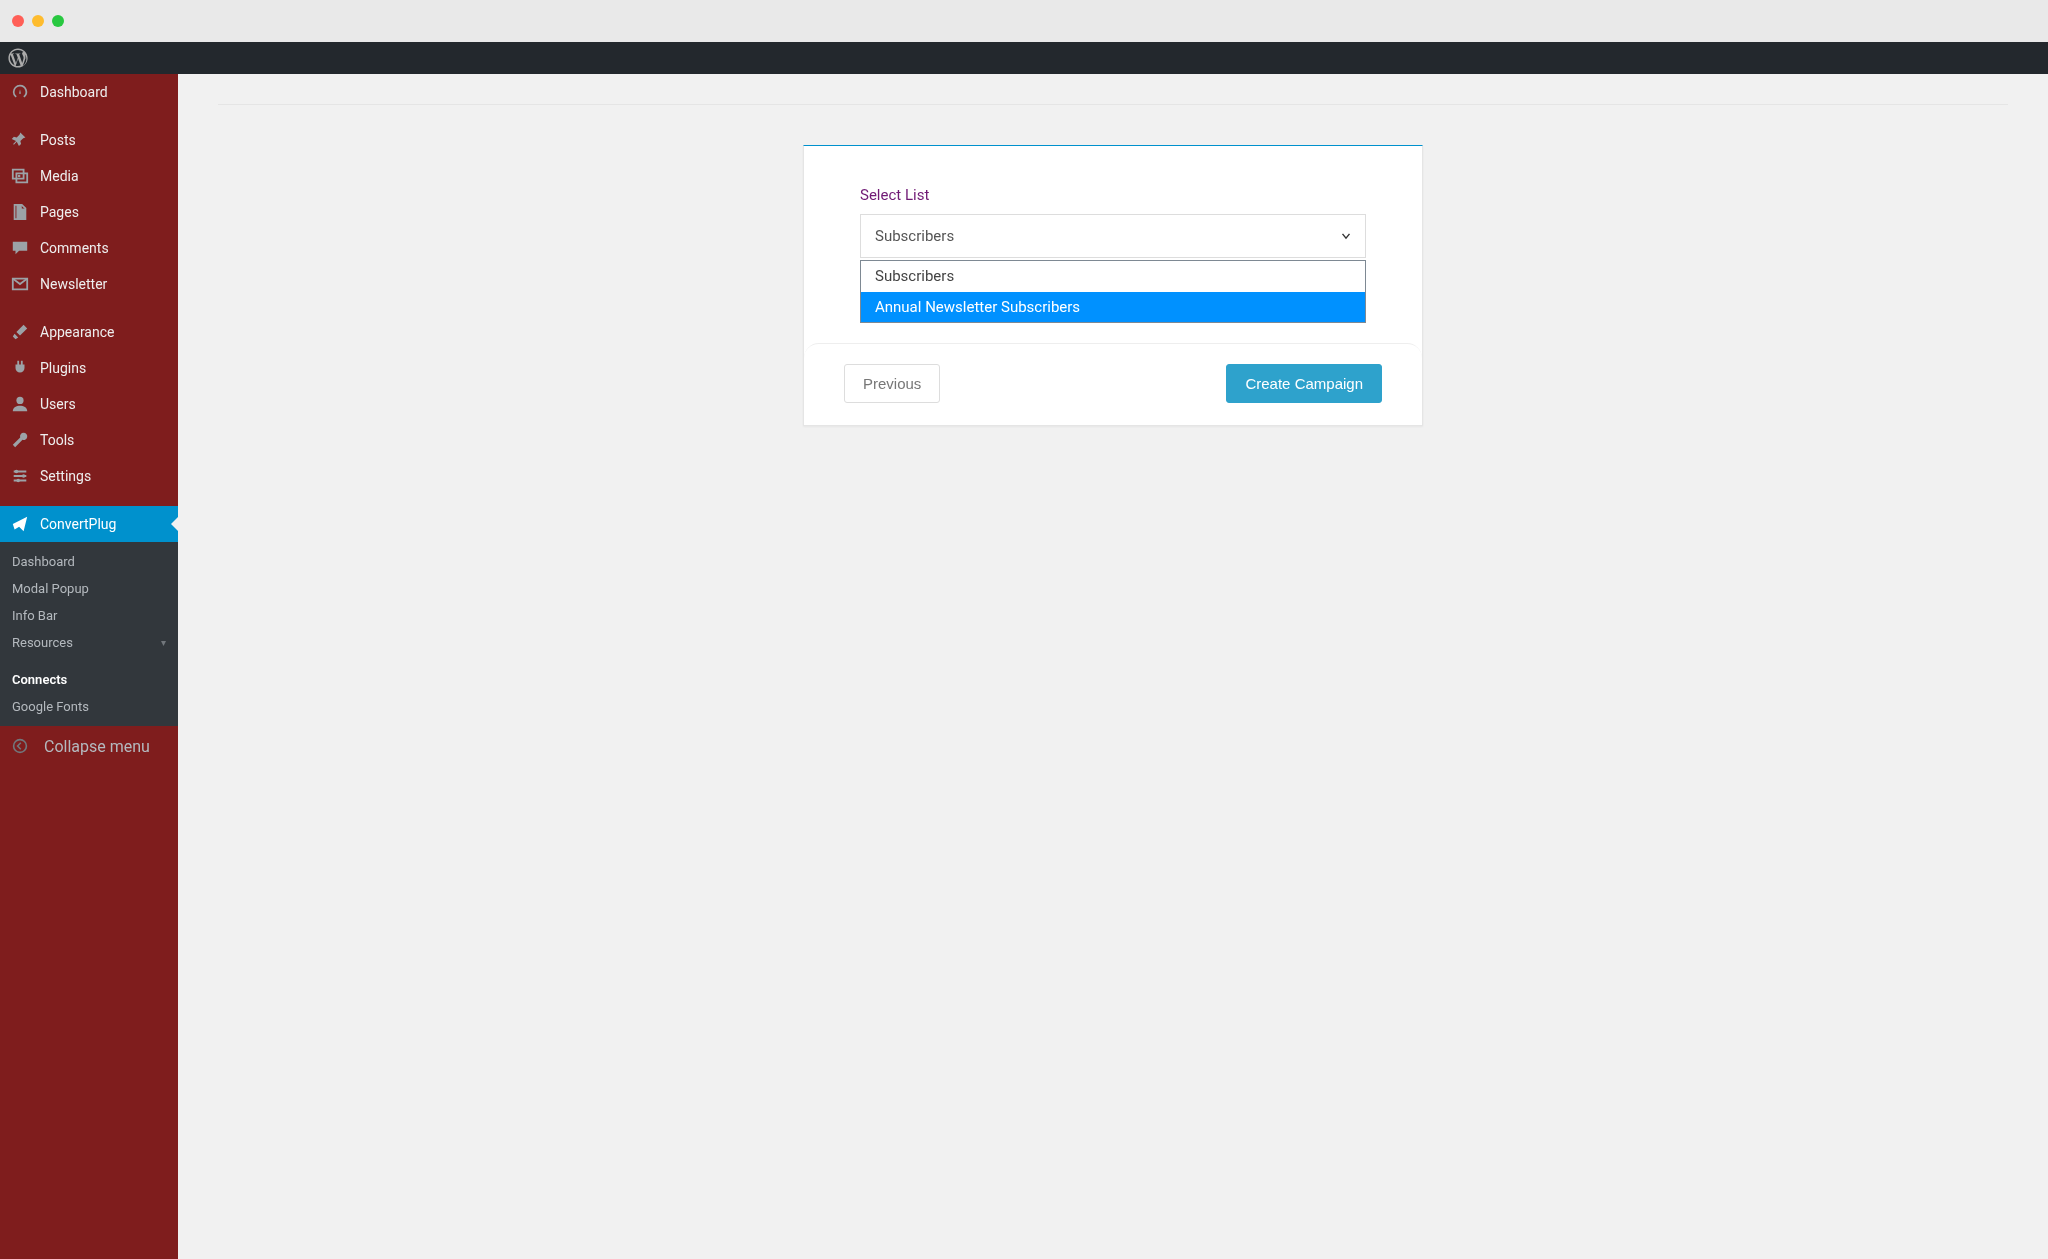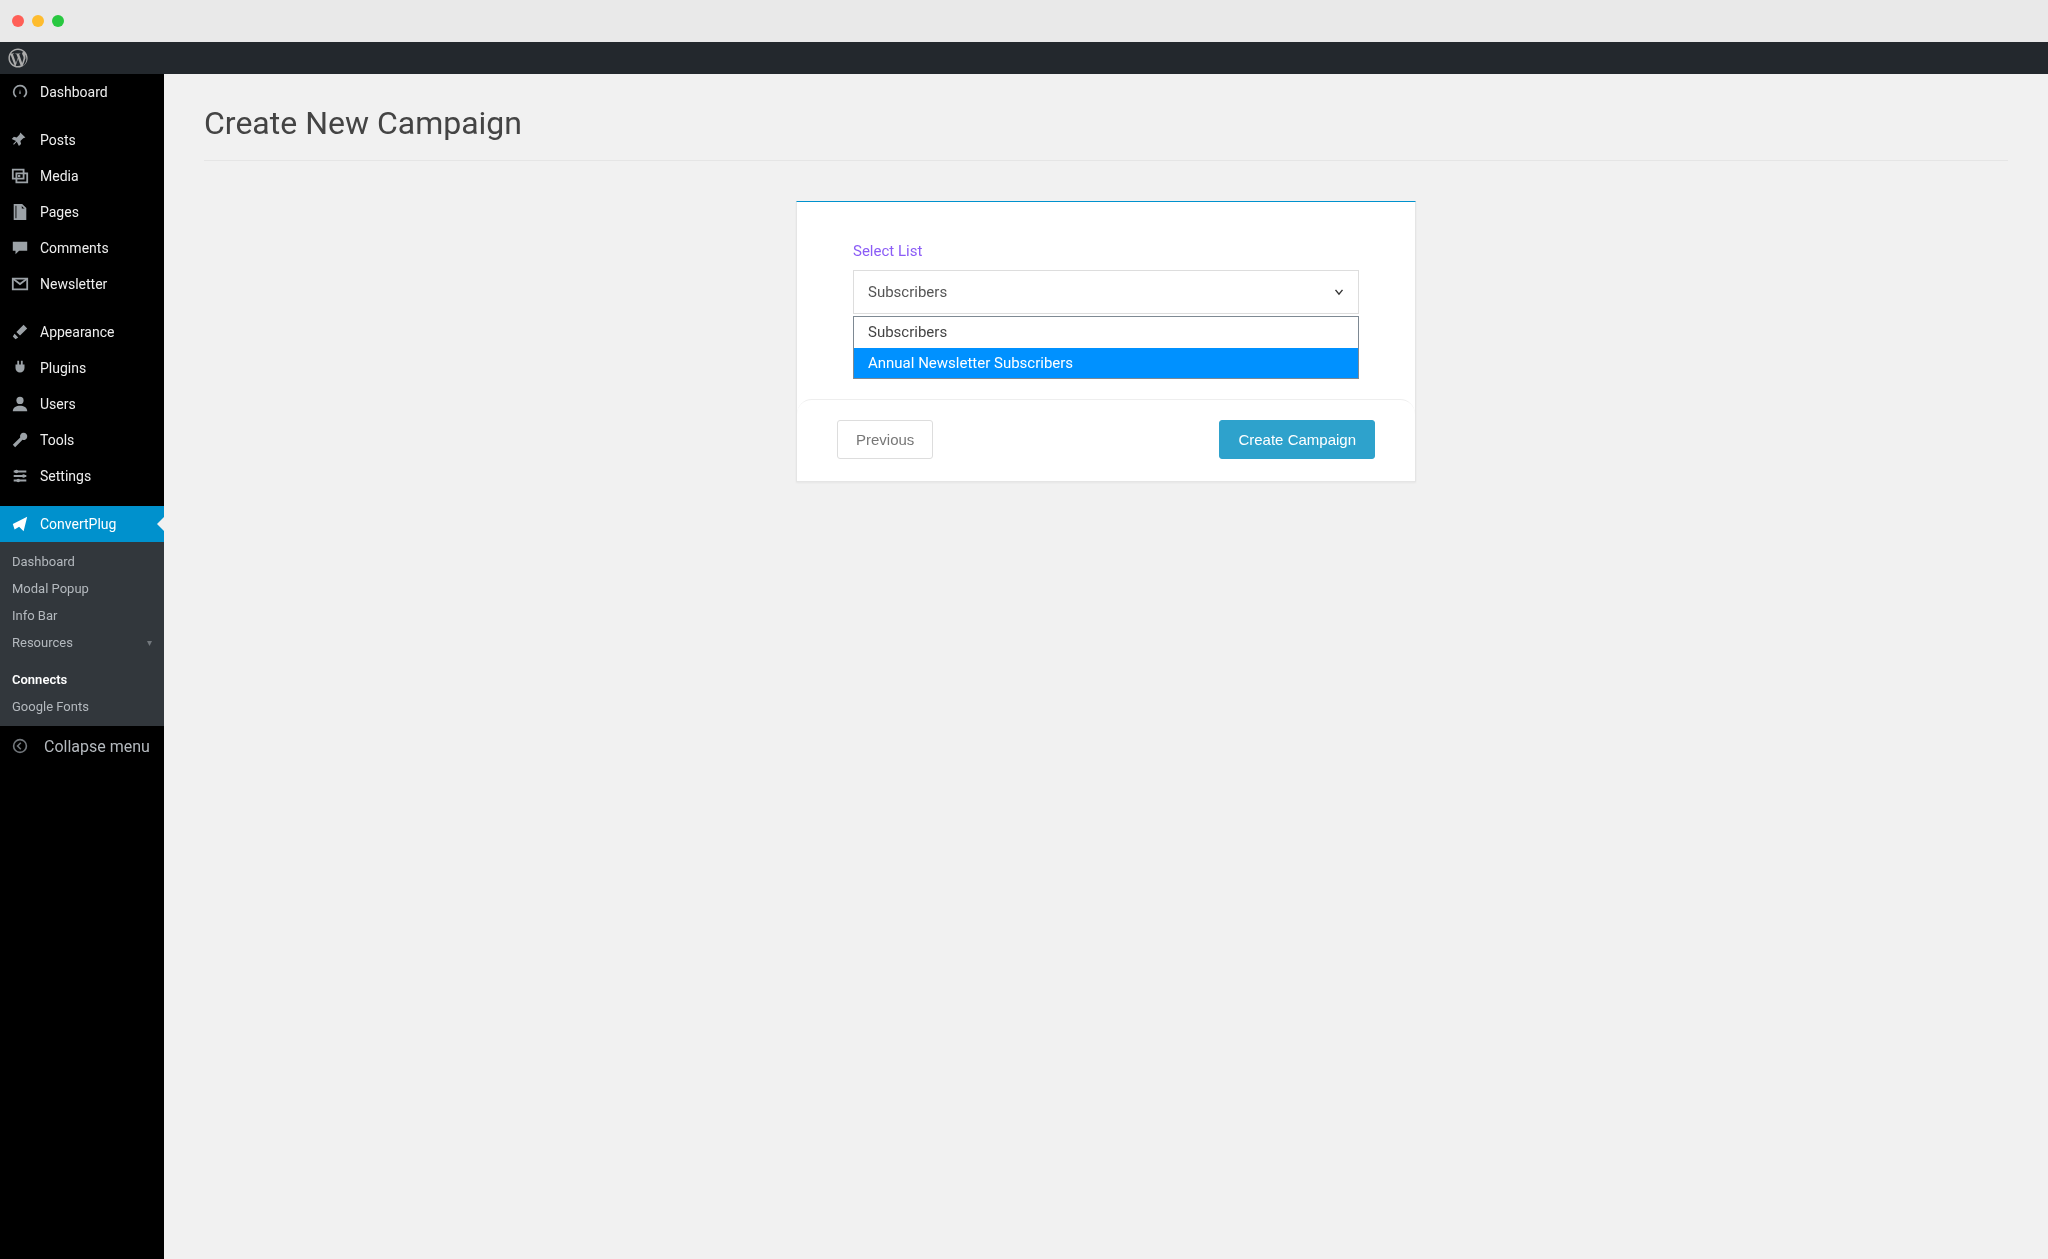--- a/index.html
+++ b/index.html
@@ -40,22 +40,22 @@
     color: #aaa;
   }
 
   .app {
     display: flex;
     height: calc(100% - 42px - 32px);
   }
 
   
   .sidebar {
-    width: 164px;
-    background: #000000;
+    width: 178px;
+    background: #7f1d1d;
     color: #eee;
     display: flex;
     flex-direction: column;
     font-size: 14px;
   }
   .menu-item {
     display: flex;
     align-items: center;
     gap: 10px;
     padding: 8px 10px;
@@ -153,21 +153,21 @@
     box-shadow: 0 1px 2px rgba(0,0,0,0.05);
     border: 1px solid #e5e5e5;
     border-top-color: #0091cd;
   }
   .card-body {
     padding: 40px 56px 20px 56px;
     position: relative;
   }
   .field-label {
     display: block;
-    color: #8b5cf6;
+    color: #701a75;
     font-size: 15px;
     margin-bottom: 10px;
   }
   .select-box {
     position: relative;
     width: 100%;
     border: 1px solid #ddd;
     background: #fff;
     height: 44px;
     display: flex;
@@ -389,21 +389,20 @@
         <svg viewBox="0 0 20 20" width="16" height="16" fill="currentColor">
             <circle cx="10" cy="10" r="8" fill="none" stroke="currentColor" stroke-width="2"></circle>
             <path d="M11 6l-4 4 4 4" fill="none" stroke="currentColor" stroke-width="2"></path>
           </svg>
       </span>
       <span>Collapse menu</span>
     </div>
   </nav>
 
   <main class="main">
-    <h1 class="page-title">Create New Campaign</h1>
     <hr class="hr">
 
     <div class="card-wrap">
       <div class="card">
         <div class="card-body">
           <label class="field-label">Select List</label>
 
           <div class="select-box">
             <span>Subscribers</span>
             <span class="select-caret">

